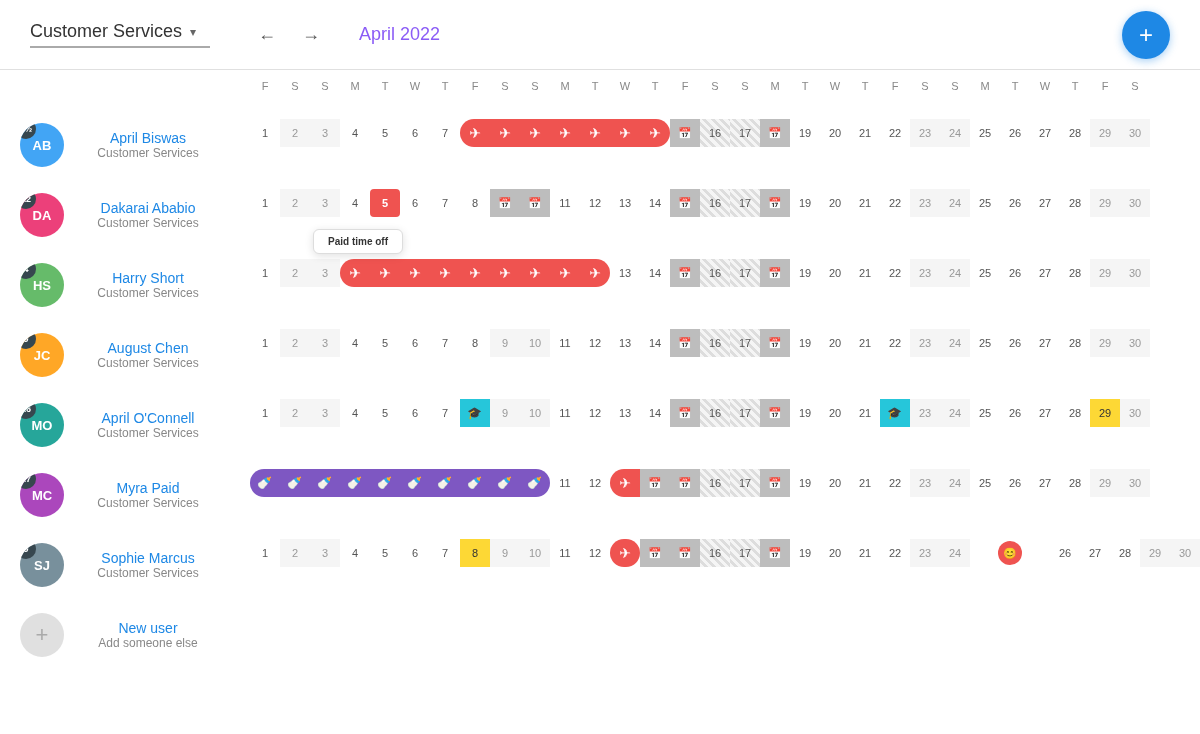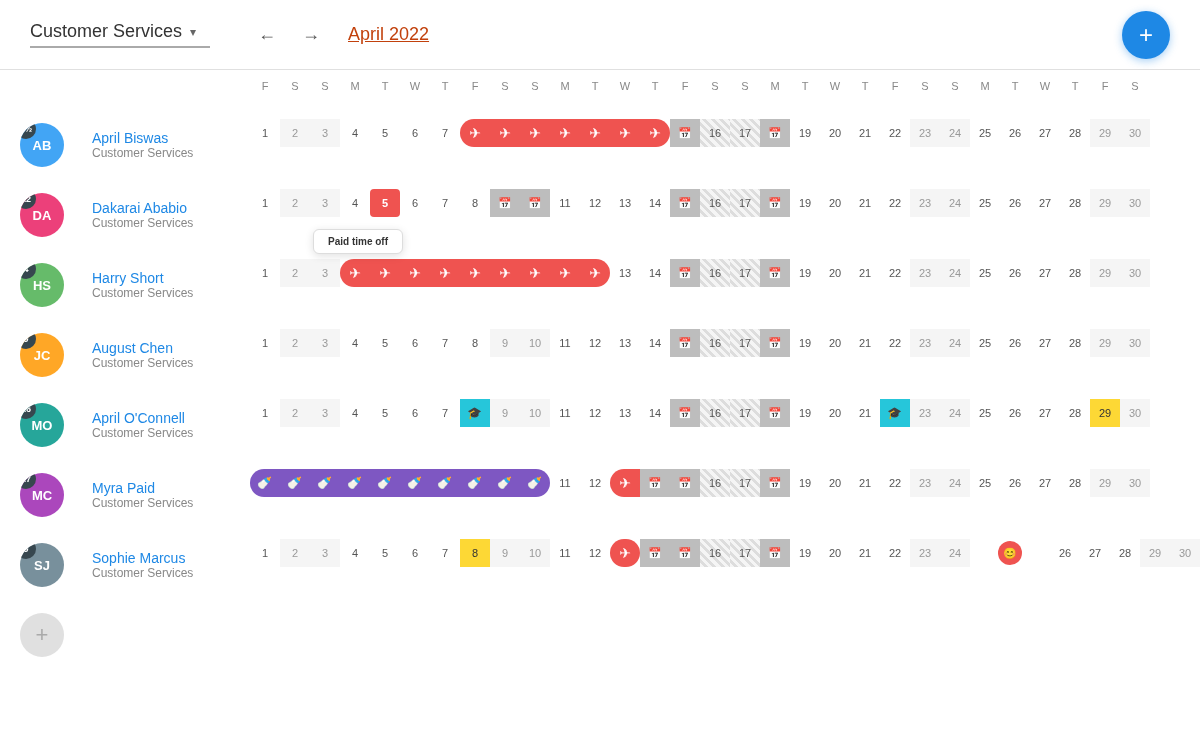--- a/index.html
+++ b/index.html
@@ -3,27 +3,27 @@
   <meta charset="utf-8">
   <style>
     * { box-sizing: border-box; margin: 0; padding: 0; }
     body { font-family: 'Segoe UI', Arial, sans-serif; background: #fff; color: #333; font-size: 13px; overflow-x: hidden; }
 
     .header { display: flex; align-items: center; padding: 20px 30px; border-bottom: 1px solid #e0e0e0; position: relative; }
     .dept-selector { display: flex; align-items: center; gap: 8px; font-size: 18px; font-weight: 500; color: #333; cursor: pointer; border-bottom: 2px solid #aaa; padding-bottom: 4px; min-width: 180px; }
     .dept-selector .arrow-down { font-size: 12px; color: #666; }
     .nav-arrows { display: flex; align-items: center; gap: 10px; margin-left: 40px; }
     .nav-arrow { background: none; border: none; font-size: 18px; cursor: pointer; color: #555; padding: 4px 8px; }
-    .month-label { font-size: 18px; color: #c2410c; margin-left: 10px; text-decoration: underline; }
+    .month-label { font-size: 18px; color: #8b5cf6; margin-left: 21px; }
     .add-btn { position: absolute; right: 30px; top: 50%; transform: translateY(-50%); width: 48px; height: 48px; background: #1e88e5; border-radius: 50%; display: flex; align-items: center; justify-content: center; cursor: pointer; color: #fff; font-size: 24px; border: none; box-shadow: 0 2px 8px rgba(30,136,229,0.4); }
 
     .main { display: flex; padding: 10px 0; }
 
     .people-list { width: 240px; flex-shrink: 0; padding-top: 30px; }
-    .person-row { display: flex; align-items: center; gap: 28px; padding: 10px 20px; height: 70px; position: relative; }
+    .person-row { display: flex; align-items: center; gap: 12px; padding: 10px 20px; height: 70px; position: relative; text-align: center; }
     .avatar { width: 44px; height: 44px; border-radius: 50%; flex-shrink: 0; display: flex; align-items: center; justify-content: center; font-size: 13px; font-weight: bold; color: #fff; position: relative; overflow: hidden; }
     .badge { position: absolute; top: -4px; left: -4px; width: 20px; height: 20px; border-radius: 50%; background: #37474f; color: #fff; font-size: 9px; display: flex; align-items: center; justify-content: center; font-weight: bold; z-index: 2; }
     .person-info { flex: 1; }
     .person-name { color: #1e88e5; font-size: 14px; font-weight: 500; cursor: pointer; }
     .person-dept { color: #888; font-size: 12px; }
     .new-user-avatar { width: 44px; height: 44px; border-radius: 50%; background: #e0e0e0; display: flex; align-items: center; justify-content: center; color: #aaa; font-size: 22px; cursor: pointer; }
 
     .calendar-area { flex: 1; overflow-x: auto; padding-left: 10px; }
     .day-headers { display: flex; padding-bottom: 6px; }
     .day-header { width: 30px; text-align: center; font-size: 11px; color: #888; flex-shrink: 0; }
@@ -146,20 +146,24 @@
         <span>SJ</span>
       </div>
       <div class="person-info">
         <div class="person-name">Sophie Marcus</div>
         <div class="person-dept">Customer Services</div>
       </div>
     </div>
 
     <div class="person-row">
       <div class="new-user-avatar">+</div>
+      <div class="person-info">
+        <div class="person-name">New user</div>
+        <div class="person-dept">Add someone else</div>
+      </div>
     </div>
 
   </div>
 
   <div class="calendar-area">
 
     <div class="day-headers" style="padding-left:0;">
       <div class="day-header">F</div>
       <div class="day-header">S</div>
       <div class="day-header">S</div>

